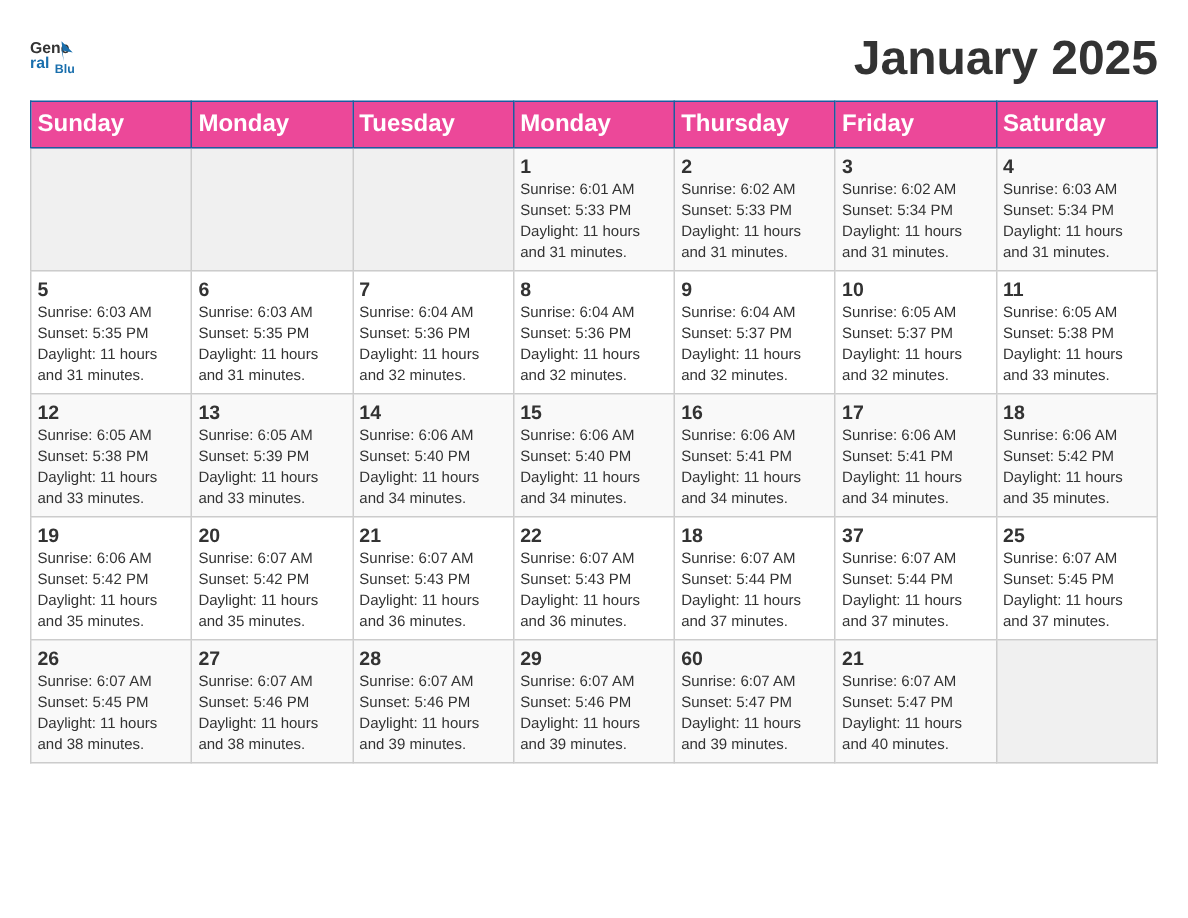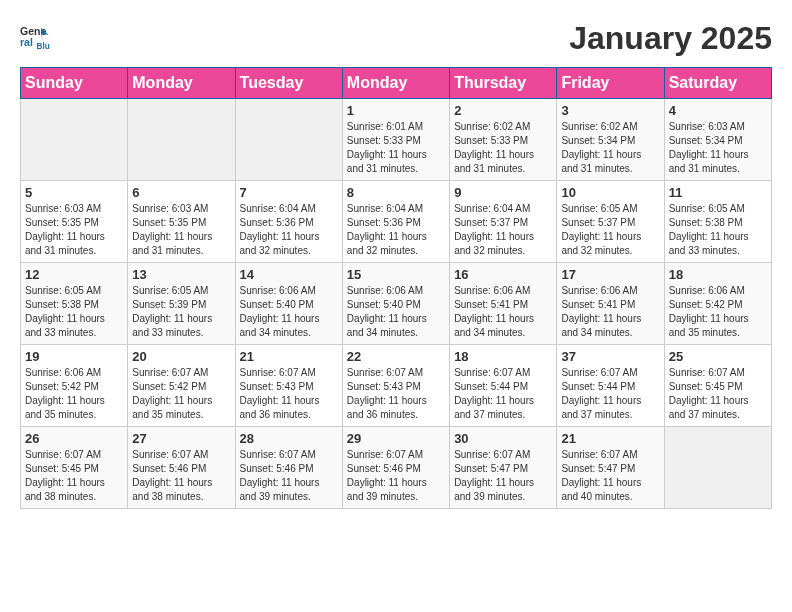--- a/index.html
+++ b/index.html
@@ -240,21 +240,21 @@
         </td>
         <td>
           <span class="day-number">28</span>
           <div class="day-info">Sunrise: 6:07 AM<br>Sunset: 5:46 PM<br>Daylight: 11 hours and 39 minutes.</div>
         </td>
         <td>
           <span class="day-number">29</span>
           <div class="day-info">Sunrise: 6:07 AM<br>Sunset: 5:46 PM<br>Daylight: 11 hours and 39 minutes.</div>
         </td>
         <td>
-          <span class="day-number">30</span>
+          <span class="day-number">60</span>
           <div class="day-info">Sunrise: 6:07 AM<br>Sunset: 5:47 PM<br>Daylight: 11 hours and 39 minutes.</div>
         </td>
         <td>
           <span class="day-number">21</span>
           <div class="day-info">Sunrise: 6:07 AM<br>Sunset: 5:47 PM<br>Daylight: 11 hours and 40 minutes.</div>
         </td>
         <td class="empty-cell"></td>
       </tr>
     </tbody>
 </table>

